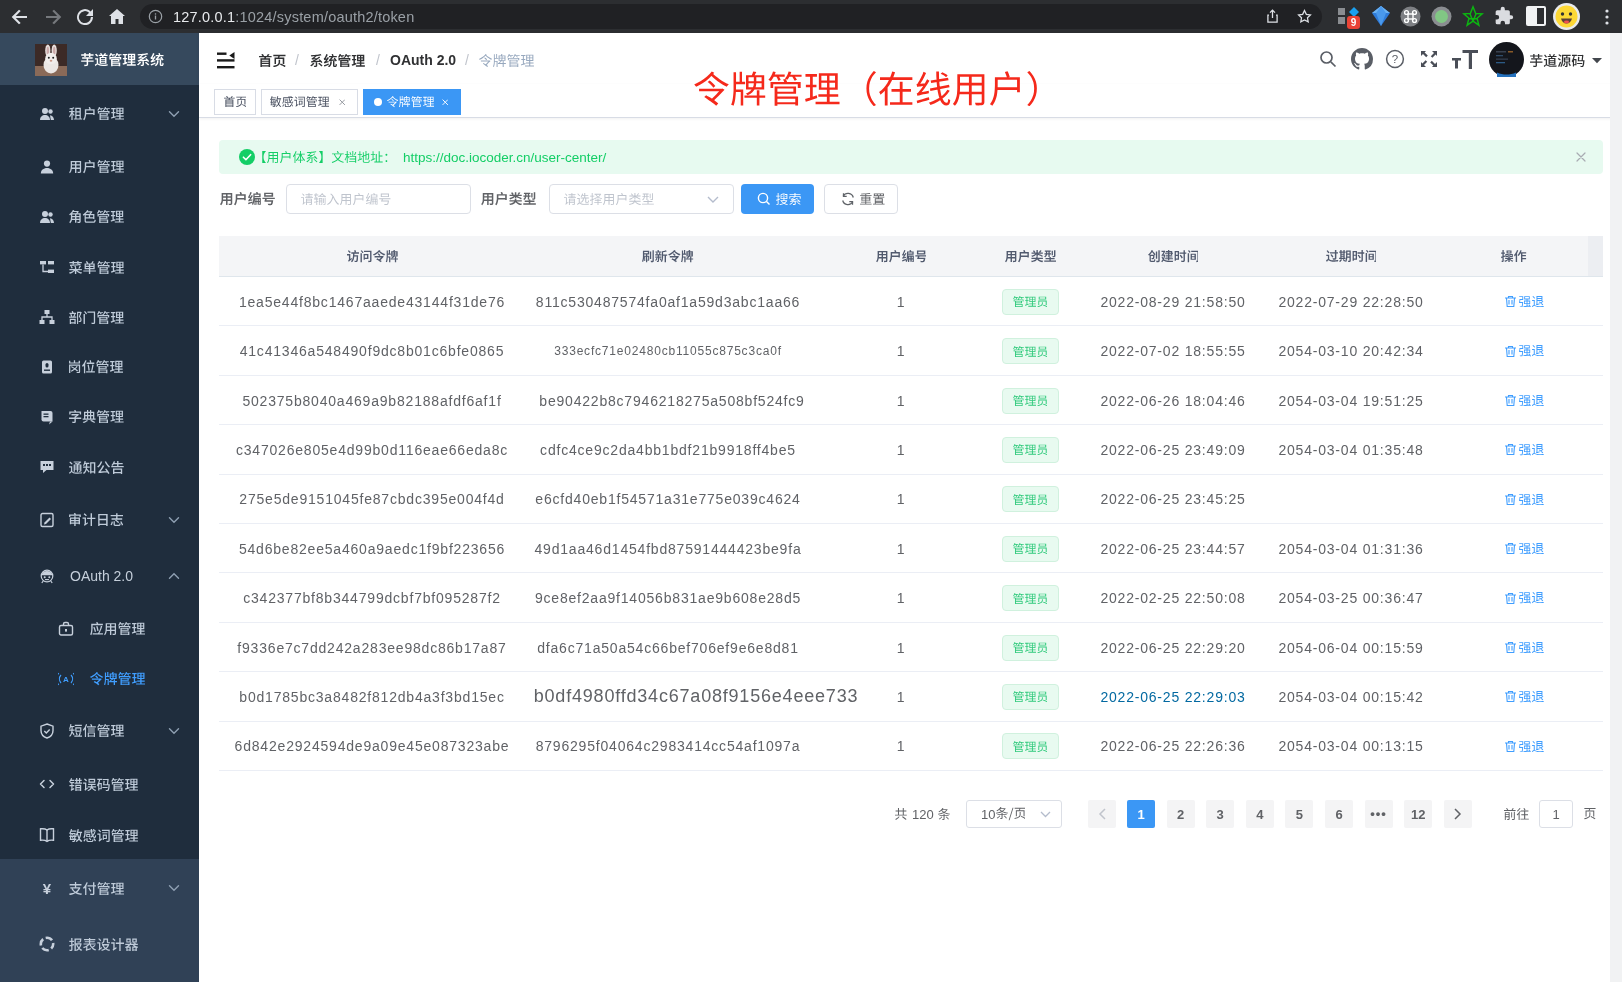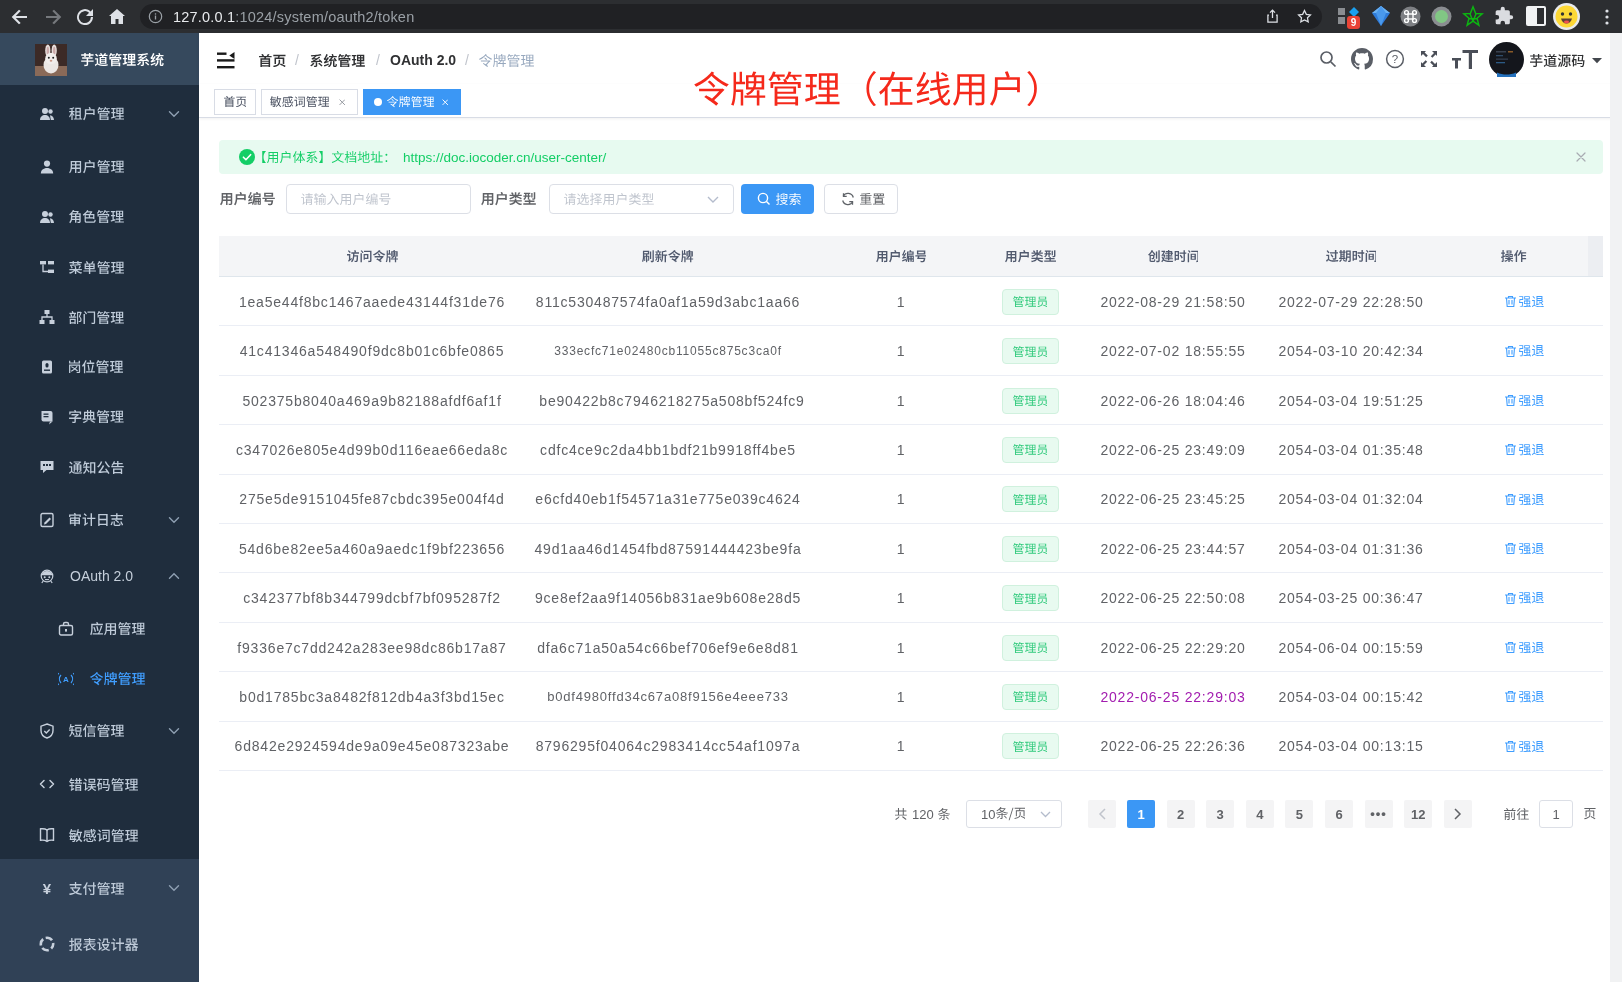--- a/index.html
+++ b/index.html
@@ -477,21 +477,20 @@
       <path d="M1 3h11M4.5 3V1.5h4V3M2.5 3l.7 8.5h6.6l.7-8.5M5 5v4.5M8 5v4.5"></path>
     </svg>
 <svg class="tx" style="left:1519.0px;top:444.1px;" width="24.9" height="11.5" viewBox="0.61 -10.4 24.92 11.54">
       <path fill="#409eff" d="M5 -0.2Q5.8 -0.3 6.9 -0.3Q8 -0.4 9.2 -0.5Q10.4 -0.6 11.7 -0.7L11.6 0.2Q10.5 0.3 9.3 0.4Q8.1 0.5 7 0.6Q6 0.7 5.1 0.7ZM10.1 -1.7 10.9 -2.1Q11.2 -1.7 11.6 -1.1Q11.9 -0.6 12.2 -0.1Q12.4 0.4 12.5 0.8L11.7 1.1Q11.6 0.8 11.3 0.3Q11.1 -0.2 10.8 -0.8Q10.4 -1.3 10.1 -1.7ZM6.4 -5V-3.1H10.9V-5ZM5.6 -5.8H11.8V-2.3H5.6ZM6.7 -9.4V-7.8H10.5V-9.4ZM5.8 -10.2H11.4V-7H5.8ZM8.2 -7.2H9.1V-0.1L8.2 -0.1ZM1.2 -4.4H4.1V-3.5H1.2ZM3.8 -4.4H4.7Q4.7 -4.4 4.7 -4.3Q4.7 -4.2 4.7 -4.1Q4.7 -4 4.7 -3.9Q4.6 -2.4 4.5 -1.5Q4.4 -0.6 4.3 -0.1Q4.1 0.4 4 0.6Q3.8 0.8 3.6 0.8Q3.4 0.9 3.1 0.9Q2.9 1 2.5 1Q2.1 1 1.6 0.9Q1.6 0.7 1.5 0.5Q1.5 0.2 1.3 0Q1.8 0.1 2.2 0.1Q2.5 0.1 2.7 0.1Q2.9 0.1 3 0.1Q3.1 0 3.2 -0.1Q3.3 -0.2 3.4 -0.6Q3.5 -1.1 3.6 -1.9Q3.7 -2.8 3.8 -4.2ZM1.1 -7.3H2Q1.9 -6.7 1.8 -6Q1.8 -5.3 1.7 -4.6Q1.6 -4 1.5 -3.5H0.6Q0.7 -4 0.8 -4.6Q0.9 -5.3 1 -6Q1.1 -6.7 1.1 -7.3ZM1.3 -7.3H3.9V-9.3H0.8V-10.2H4.8V-6.4H1.3Z M18.7 -10.3H24.1V-5.5H18.6V-6.3H23.1V-9.5H18.7ZM18.6 -8.3H23.5V-7.5H18.6ZM24.3 -5.5 25.1 -4.9Q24.5 -4.5 23.8 -4Q23.1 -3.5 22.6 -3.2L21.9 -3.7Q22.3 -4 22.8 -4.3Q23.2 -4.6 23.6 -4.9Q24 -5.2 24.3 -5.5ZM16.4 -6.3V-1.1H15.4V-5.4H13.7V-6.3ZM14 -9.9 14.8 -10.4Q15.1 -10.1 15.5 -9.7Q15.9 -9.4 16.2 -9Q16.5 -8.6 16.7 -8.3L16 -7.7Q15.8 -8 15.5 -8.4Q15.1 -8.8 14.8 -9.2Q14.4 -9.6 14 -9.9ZM16 -1.5Q16.3 -1.5 16.6 -1.3Q16.9 -1 17.4 -0.7Q18.1 -0.4 18.9 -0.3Q19.8 -0.2 20.8 -0.2Q21.6 -0.2 22.4 -0.2Q23.3 -0.2 24.1 -0.3Q24.9 -0.4 25.5 -0.4Q25.5 -0.3 25.4 -0.1Q25.4 0.1 25.3 0.2Q25.3 0.4 25.3 0.6Q24.9 0.6 24.3 0.6Q23.8 0.6 23.1 0.6Q22.5 0.7 21.9 0.7Q21.3 0.7 20.8 0.7Q19.6 0.7 18.8 0.6Q17.9 0.4 17.2 0Q16.8 -0.2 16.5 -0.4Q16.2 -0.7 16 -0.7Q15.7 -0.7 15.4 -0.4Q15.1 -0.2 14.8 0.1Q14.5 0.4 14.1 0.8L13.5 0Q14.2 -0.6 14.8 -1.1Q15.5 -1.5 16 -1.5ZM20.3 -4.5 20.9 -5Q21.6 -4.5 22.4 -4Q23.1 -3.4 23.8 -2.8Q24.4 -2.2 24.9 -1.7L24.1 -1.1Q23.7 -1.6 23.1 -2.2Q22.5 -2.8 21.7 -3.4Q21 -4 20.3 -4.5ZM18 -1.1Q18 -1.2 17.9 -1.3Q17.8 -1.5 17.7 -1.6Q17.6 -1.8 17.6 -1.9Q17.7 -2 17.9 -2.2Q18.1 -2.4 18.1 -2.8V-10.3H19.1V-2.1Q19.1 -2.1 19 -2Q18.9 -1.9 18.7 -1.8Q18.5 -1.7 18.4 -1.6Q18.2 -1.4 18.1 -1.3Q18 -1.2 18 -1.1ZM18 -1.1 17.9 -1.9 18.4 -2.2 21.3 -3Q21.3 -2.8 21.3 -2.5Q21.4 -2.3 21.4 -2.2Q20.4 -1.9 19.7 -1.7Q19.1 -1.5 18.8 -1.4Q18.4 -1.3 18.3 -1.2Q18.1 -1.1 18 -1.1Z"></path>
     </svg>
 <div class="abs" style="left:219px;top:474.6px;width:1384px;height:49.4px;border-bottom:1px solid #ebeef5"></div>
 <div class="abs" style="left:212.0px;top:489.3px;width:320px;height:20px;display:flex;align-items:center;justify-content:center;font-size:14px;letter-spacing:0.8px;color:#606266">275e5de9151045fe87cbdc395e004f4d</div>
 <div class="abs" style="left:508.0px;top:489.3px;width:320px;height:20px;display:flex;align-items:center;justify-content:center;font-size:14px;letter-spacing:0.8px;color:#606266">e6cfd40eb1f54571a31e775e039c4624</div>
 <div class="abs" style="left:741.0px;top:489.3px;width:320px;height:20px;display:flex;align-items:center;justify-content:center;font-size:14px;letter-spacing:0.8px;color:#606266">1</div>
 <div class="abs" style="left:1013.0px;top:489.3px;width:320px;height:20px;display:flex;align-items:center;justify-content:center;font-size:14px;letter-spacing:0.8px;color:#606266">2022-06-25 23:45:25</div>
-<div class="abs" style="left:1191.0px;top:489.3px;width:320px;height:20px;display:flex;align-items:center;justify-content:center;font-size:14px;letter-spacing:0.8px;color:#606266">2054-03-04 01:32:04</div>
 <div class="abs" style="left:1001.5px;top:486.3px;width:57px;height:26px;background:#e8faf0;border:1px solid #d0f1de;border-radius:4px"></div>
 <svg class="tx" style="left:1012.6px;top:493.7px;" width="34.7" height="11.1" viewBox="0.52 -10.13 34.72 11.14">
       <path fill="#2dc97a" d="M3.2 -0.1H9.6V0.6H3.2ZM1.2 -6.7H11V-4.7H10.1V-6H2.1V-4.7H1.2ZM3.1 -5.3H9.5V-2.8H3.1V-3.5H8.6V-4.6H3.1ZM3.2 -2H10.1V0.9H9.3V-1.3H3.2ZM2.5 -5.3H3.4V1H2.5ZM5.3 -7.5 6.1 -7.6Q6.3 -7.4 6.4 -7.1Q6.6 -6.7 6.6 -6.5L5.8 -6.3Q5.7 -6.6 5.6 -6.9Q5.4 -7.2 5.3 -7.5ZM2 -9.1H5.8V-8.4H2ZM7 -9.1H11.3V-8.4H7ZM2 -10.1 2.9 -10Q2.6 -9.1 2.2 -8.3Q1.8 -7.5 1.3 -7Q1.2 -7 1.1 -7.1Q0.9 -7.2 0.8 -7.3Q0.6 -7.3 0.5 -7.4Q1 -7.9 1.4 -8.6Q1.8 -9.3 2 -10.1ZM7.1 -10.1 8 -9.9Q7.8 -9.2 7.4 -8.5Q7.1 -7.9 6.6 -7.4Q6.6 -7.5 6.4 -7.5Q6.3 -7.6 6.2 -7.7Q6 -7.8 5.9 -7.8Q6.3 -8.2 6.6 -8.8Q6.9 -9.5 7.1 -10.1ZM3 -8.6 3.7 -8.8Q3.9 -8.5 4.2 -8.1Q4.4 -7.7 4.5 -7.4L3.7 -7.1Q3.6 -7.4 3.4 -7.8Q3.2 -8.3 3 -8.6ZM8.1 -8.5 8.8 -8.8Q9.1 -8.5 9.4 -8.1Q9.7 -7.7 9.8 -7.4L9.1 -7.1Q8.9 -7.4 8.7 -7.8Q8.4 -8.2 8.1 -8.5Z M17.7 -6.5V-4.9H22.2V-6.5ZM17.7 -8.7V-7.2H22.2V-8.7ZM16.9 -9.5H23V-4.2H16.9ZM16.7 -2.7H23.2V-1.9H16.7ZM15.8 -0.3H23.6V0.6H15.8ZM12.6 -9.3H16.3V-8.4H12.6ZM12.7 -5.8H16.1V-5H12.7ZM12.4 -1.2Q12.9 -1.3 13.5 -1.5Q14.1 -1.7 14.8 -2Q15.5 -2.2 16.2 -2.4L16.4 -1.5Q15.4 -1.2 14.4 -0.9Q13.4 -0.6 12.6 -0.3ZM14 -8.9H14.9V-1.5L14 -1.3ZM19.5 -9.2H20.3V-4.5H20.4V0.1H19.5V-4.5H19.5Z M27.2 -8.8V-7.4H32.8V-8.8ZM26.3 -9.5H33.8V-6.6H26.3ZM29.5 -3.9H30.4V-2.8Q30.4 -2.4 30.3 -2Q30.2 -1.6 29.9 -1.2Q29.7 -0.8 29.1 -0.4Q28.5 -0 27.6 0.3Q26.7 0.7 25.4 1Q25.3 0.9 25.2 0.8Q25.1 0.6 25 0.5Q24.9 0.4 24.8 0.3Q26.1 0 26.9 -0.3Q27.8 -0.6 28.3 -0.9Q28.8 -1.2 29.1 -1.6Q29.3 -1.9 29.4 -2.2Q29.5 -2.5 29.5 -2.8ZM30.3 -0.8 30.8 -1.4Q31.3 -1.3 31.9 -1.1Q32.6 -0.8 33.2 -0.6Q33.8 -0.4 34.3 -0.2Q34.8 0 35.2 0.2L34.8 1Q34.4 0.8 33.9 0.6Q33.3 0.4 32.7 0.1Q32.1 -0.1 31.5 -0.4Q30.9 -0.6 30.3 -0.8ZM25.9 -5.5H34.3V-1.2H33.3V-4.7H26.8V-1.1H25.9Z"></path>
     </svg>
 <svg class="abs" style="left:1504px;top:492.8px" width="13" height="13" viewBox="0 0 13 13" fill="none" stroke="#409eff" stroke-width="1.1">
       <path d="M1 3h11M4.5 3V1.5h4V3M2.5 3l.7 8.5h6.6l.7-8.5M5 5v4.5M8 5v4.5"></path>
     </svg>
 <svg class="tx" style="left:1519.0px;top:493.5px;" width="24.9" height="11.5" viewBox="0.61 -10.4 24.92 11.54">
       <path fill="#409eff" d="M5 -0.2Q5.8 -0.3 6.9 -0.3Q8 -0.4 9.2 -0.5Q10.4 -0.6 11.7 -0.7L11.6 0.2Q10.5 0.3 9.3 0.4Q8.1 0.5 7 0.6Q6 0.7 5.1 0.7ZM10.1 -1.7 10.9 -2.1Q11.2 -1.7 11.6 -1.1Q11.9 -0.6 12.2 -0.1Q12.4 0.4 12.5 0.8L11.7 1.1Q11.6 0.8 11.3 0.3Q11.1 -0.2 10.8 -0.8Q10.4 -1.3 10.1 -1.7ZM6.4 -5V-3.1H10.9V-5ZM5.6 -5.8H11.8V-2.3H5.6ZM6.7 -9.4V-7.8H10.5V-9.4ZM5.8 -10.2H11.4V-7H5.8ZM8.2 -7.2H9.1V-0.1L8.2 -0.1ZM1.2 -4.4H4.1V-3.5H1.2ZM3.8 -4.4H4.7Q4.7 -4.4 4.7 -4.3Q4.7 -4.2 4.7 -4.1Q4.7 -4 4.7 -3.9Q4.6 -2.4 4.5 -1.5Q4.4 -0.6 4.3 -0.1Q4.1 0.4 4 0.6Q3.8 0.8 3.6 0.8Q3.4 0.9 3.1 0.9Q2.9 1 2.5 1Q2.1 1 1.6 0.9Q1.6 0.7 1.5 0.5Q1.5 0.2 1.3 0Q1.8 0.1 2.2 0.1Q2.5 0.1 2.7 0.1Q2.9 0.1 3 0.1Q3.1 0 3.2 -0.1Q3.3 -0.2 3.4 -0.6Q3.5 -1.1 3.6 -1.9Q3.7 -2.8 3.8 -4.2ZM1.1 -7.3H2Q1.9 -6.7 1.8 -6Q1.8 -5.3 1.7 -4.6Q1.6 -4 1.5 -3.5H0.6Q0.7 -4 0.8 -4.6Q0.9 -5.3 1 -6Q1.1 -6.7 1.1 -7.3ZM1.3 -7.3H3.9V-9.3H0.8V-10.2H4.8V-6.4H1.3Z M18.7 -10.3H24.1V-5.5H18.6V-6.3H23.1V-9.5H18.7ZM18.6 -8.3H23.5V-7.5H18.6ZM24.3 -5.5 25.1 -4.9Q24.5 -4.5 23.8 -4Q23.1 -3.5 22.6 -3.2L21.9 -3.7Q22.3 -4 22.8 -4.3Q23.2 -4.6 23.6 -4.9Q24 -5.2 24.3 -5.5ZM16.4 -6.3V-1.1H15.4V-5.4H13.7V-6.3ZM14 -9.9 14.8 -10.4Q15.1 -10.1 15.5 -9.7Q15.9 -9.4 16.2 -9Q16.5 -8.6 16.7 -8.3L16 -7.7Q15.8 -8 15.5 -8.4Q15.1 -8.8 14.8 -9.2Q14.4 -9.6 14 -9.9ZM16 -1.5Q16.3 -1.5 16.6 -1.3Q16.9 -1 17.4 -0.7Q18.1 -0.4 18.9 -0.3Q19.8 -0.2 20.8 -0.2Q21.6 -0.2 22.4 -0.2Q23.3 -0.2 24.1 -0.3Q24.9 -0.4 25.5 -0.4Q25.5 -0.3 25.4 -0.1Q25.4 0.1 25.3 0.2Q25.3 0.4 25.3 0.6Q24.9 0.6 24.3 0.6Q23.8 0.6 23.1 0.6Q22.5 0.7 21.9 0.7Q21.3 0.7 20.8 0.7Q19.6 0.7 18.8 0.6Q17.9 0.4 17.2 0Q16.8 -0.2 16.5 -0.4Q16.2 -0.7 16 -0.7Q15.7 -0.7 15.4 -0.4Q15.1 -0.2 14.8 0.1Q14.5 0.4 14.1 0.8L13.5 0Q14.2 -0.6 14.8 -1.1Q15.5 -1.5 16 -1.5ZM20.3 -4.5 20.9 -5Q21.6 -4.5 22.4 -4Q23.1 -3.4 23.8 -2.8Q24.4 -2.2 24.9 -1.7L24.1 -1.1Q23.7 -1.6 23.1 -2.2Q22.5 -2.8 21.7 -3.4Q21 -4 20.3 -4.5ZM18 -1.1Q18 -1.2 17.9 -1.3Q17.8 -1.5 17.7 -1.6Q17.6 -1.8 17.6 -1.9Q17.7 -2 17.9 -2.2Q18.1 -2.4 18.1 -2.8V-10.3H19.1V-2.1Q19.1 -2.1 19 -2Q18.9 -1.9 18.7 -1.8Q18.5 -1.7 18.4 -1.6Q18.2 -1.4 18.1 -1.3Q18 -1.2 18 -1.1ZM18 -1.1 17.9 -1.9 18.4 -2.2 21.3 -3Q21.3 -2.8 21.3 -2.5Q21.4 -2.3 21.4 -2.2Q20.4 -1.9 19.7 -1.7Q19.1 -1.5 18.8 -1.4Q18.4 -1.3 18.3 -1.2Q18.1 -1.1 18 -1.1Z"></path>
     </svg>
@@ -508,21 +507,21 @@
 <svg class="abs" style="left:1504px;top:542.2px" width="13" height="13" viewBox="0 0 13 13" fill="none" stroke="#409eff" stroke-width="1.1">
       <path d="M1 3h11M4.5 3V1.5h4V3M2.5 3l.7 8.5h6.6l.7-8.5M5 5v4.5M8 5v4.5"></path>
     </svg>
 <svg class="tx" style="left:1519.0px;top:542.9px;" width="24.9" height="11.5" viewBox="0.61 -10.4 24.92 11.54">
       <path fill="#409eff" d="M5 -0.2Q5.8 -0.3 6.9 -0.3Q8 -0.4 9.2 -0.5Q10.4 -0.6 11.7 -0.7L11.6 0.2Q10.5 0.3 9.3 0.4Q8.1 0.5 7 0.6Q6 0.7 5.1 0.7ZM10.1 -1.7 10.9 -2.1Q11.2 -1.7 11.6 -1.1Q11.9 -0.6 12.2 -0.1Q12.4 0.4 12.5 0.8L11.7 1.1Q11.6 0.8 11.3 0.3Q11.1 -0.2 10.8 -0.8Q10.4 -1.3 10.1 -1.7ZM6.4 -5V-3.1H10.9V-5ZM5.6 -5.8H11.8V-2.3H5.6ZM6.7 -9.4V-7.8H10.5V-9.4ZM5.8 -10.2H11.4V-7H5.8ZM8.2 -7.2H9.1V-0.1L8.2 -0.1ZM1.2 -4.4H4.1V-3.5H1.2ZM3.8 -4.4H4.7Q4.7 -4.4 4.7 -4.3Q4.7 -4.2 4.7 -4.1Q4.7 -4 4.7 -3.9Q4.6 -2.4 4.5 -1.5Q4.4 -0.6 4.3 -0.1Q4.1 0.4 4 0.6Q3.8 0.8 3.6 0.8Q3.4 0.9 3.1 0.9Q2.9 1 2.5 1Q2.1 1 1.6 0.9Q1.6 0.7 1.5 0.5Q1.5 0.2 1.3 0Q1.8 0.1 2.2 0.1Q2.5 0.1 2.7 0.1Q2.9 0.1 3 0.1Q3.1 0 3.2 -0.1Q3.3 -0.2 3.4 -0.6Q3.5 -1.1 3.6 -1.9Q3.7 -2.8 3.8 -4.2ZM1.1 -7.3H2Q1.9 -6.7 1.8 -6Q1.8 -5.3 1.7 -4.6Q1.6 -4 1.5 -3.5H0.6Q0.7 -4 0.8 -4.6Q0.9 -5.3 1 -6Q1.1 -6.7 1.1 -7.3ZM1.3 -7.3H3.9V-9.3H0.8V-10.2H4.8V-6.4H1.3Z M18.7 -10.3H24.1V-5.5H18.6V-6.3H23.1V-9.5H18.7ZM18.6 -8.3H23.5V-7.5H18.6ZM24.3 -5.5 25.1 -4.9Q24.5 -4.5 23.8 -4Q23.1 -3.5 22.6 -3.2L21.9 -3.7Q22.3 -4 22.8 -4.3Q23.2 -4.6 23.6 -4.9Q24 -5.2 24.3 -5.5ZM16.4 -6.3V-1.1H15.4V-5.4H13.7V-6.3ZM14 -9.9 14.8 -10.4Q15.1 -10.1 15.5 -9.7Q15.9 -9.4 16.2 -9Q16.5 -8.6 16.7 -8.3L16 -7.7Q15.8 -8 15.5 -8.4Q15.1 -8.8 14.8 -9.2Q14.4 -9.6 14 -9.9ZM16 -1.5Q16.3 -1.5 16.6 -1.3Q16.9 -1 17.4 -0.7Q18.1 -0.4 18.9 -0.3Q19.8 -0.2 20.8 -0.2Q21.6 -0.2 22.4 -0.2Q23.3 -0.2 24.1 -0.3Q24.9 -0.4 25.5 -0.4Q25.5 -0.3 25.4 -0.1Q25.4 0.1 25.3 0.2Q25.3 0.4 25.3 0.6Q24.9 0.6 24.3 0.6Q23.8 0.6 23.1 0.6Q22.5 0.7 21.9 0.7Q21.3 0.7 20.8 0.7Q19.6 0.7 18.8 0.6Q17.9 0.4 17.2 0Q16.8 -0.2 16.5 -0.4Q16.2 -0.7 16 -0.7Q15.7 -0.7 15.4 -0.4Q15.1 -0.2 14.8 0.1Q14.5 0.4 14.1 0.8L13.5 0Q14.2 -0.6 14.8 -1.1Q15.5 -1.5 16 -1.5ZM20.3 -4.5 20.9 -5Q21.6 -4.5 22.4 -4Q23.1 -3.4 23.8 -2.8Q24.4 -2.2 24.9 -1.7L24.1 -1.1Q23.7 -1.6 23.1 -2.2Q22.5 -2.8 21.7 -3.4Q21 -4 20.3 -4.5ZM18 -1.1Q18 -1.2 17.9 -1.3Q17.8 -1.5 17.7 -1.6Q17.6 -1.8 17.6 -1.9Q17.7 -2 17.9 -2.2Q18.1 -2.4 18.1 -2.8V-10.3H19.1V-2.1Q19.1 -2.1 19 -2Q18.9 -1.9 18.7 -1.8Q18.5 -1.7 18.4 -1.6Q18.2 -1.4 18.1 -1.3Q18 -1.2 18 -1.1ZM18 -1.1 17.9 -1.9 18.4 -2.2 21.3 -3Q21.3 -2.8 21.3 -2.5Q21.4 -2.3 21.4 -2.2Q20.4 -1.9 19.7 -1.7Q19.1 -1.5 18.8 -1.4Q18.4 -1.3 18.3 -1.2Q18.1 -1.1 18 -1.1Z"></path>
     </svg>
 <div class="abs" style="left:219px;top:573.4px;width:1384px;height:49.4px;border-bottom:1px solid #ebeef5"></div>
 <div class="abs" style="left:212.0px;top:588.1px;width:320px;height:20px;display:flex;align-items:center;justify-content:center;font-size:14px;letter-spacing:0.8px;color:#606266">c342377bf8b344799dcbf7bf095287f2</div>
 <div class="abs" style="left:508.0px;top:588.1px;width:320px;height:20px;display:flex;align-items:center;justify-content:center;font-size:14px;letter-spacing:0.8px;color:#606266">9ce8ef2aa9f14056b831ae9b608e28d5</div>
 <div class="abs" style="left:741.0px;top:588.1px;width:320px;height:20px;display:flex;align-items:center;justify-content:center;font-size:14px;letter-spacing:0.8px;color:#606266">1</div>
-<div class="abs" style="left:1013.0px;top:588.1px;width:320px;height:20px;display:flex;align-items:center;justify-content:center;font-size:14px;letter-spacing:0.8px;color:#606266">2022-06-25 22:50:08</div>
+<div class="abs" style="left:1013.0px;top:588.1px;width:320px;height:20px;display:flex;align-items:center;justify-content:center;font-size:14px;letter-spacing:0.8px;color:#606266">2022-02-25 22:50:08</div>
 <div class="abs" style="left:1191.0px;top:588.1px;width:320px;height:20px;display:flex;align-items:center;justify-content:center;font-size:14px;letter-spacing:0.8px;color:#606266">2054-03-25 00:36:47</div>
 <div class="abs" style="left:1001.5px;top:585.1px;width:57px;height:26px;background:#e8faf0;border:1px solid #d0f1de;border-radius:4px"></div>
 <svg class="tx" style="left:1012.6px;top:592.5px;" width="34.7" height="11.1" viewBox="0.52 -10.13 34.72 11.14">
       <path fill="#2dc97a" d="M3.2 -0.1H9.6V0.6H3.2ZM1.2 -6.7H11V-4.7H10.1V-6H2.1V-4.7H1.2ZM3.1 -5.3H9.5V-2.8H3.1V-3.5H8.6V-4.6H3.1ZM3.2 -2H10.1V0.9H9.3V-1.3H3.2ZM2.5 -5.3H3.4V1H2.5ZM5.3 -7.5 6.1 -7.6Q6.3 -7.4 6.4 -7.1Q6.6 -6.7 6.6 -6.5L5.8 -6.3Q5.7 -6.6 5.6 -6.9Q5.4 -7.2 5.3 -7.5ZM2 -9.1H5.8V-8.4H2ZM7 -9.1H11.3V-8.4H7ZM2 -10.1 2.9 -10Q2.6 -9.1 2.2 -8.3Q1.8 -7.5 1.3 -7Q1.2 -7 1.1 -7.1Q0.9 -7.2 0.8 -7.3Q0.6 -7.3 0.5 -7.4Q1 -7.9 1.4 -8.6Q1.8 -9.3 2 -10.1ZM7.1 -10.1 8 -9.9Q7.8 -9.2 7.4 -8.5Q7.1 -7.9 6.6 -7.4Q6.6 -7.5 6.4 -7.5Q6.3 -7.6 6.2 -7.7Q6 -7.8 5.9 -7.8Q6.3 -8.2 6.6 -8.8Q6.9 -9.5 7.1 -10.1ZM3 -8.6 3.7 -8.8Q3.9 -8.5 4.2 -8.1Q4.4 -7.7 4.5 -7.4L3.7 -7.1Q3.6 -7.4 3.4 -7.8Q3.2 -8.3 3 -8.6ZM8.1 -8.5 8.8 -8.8Q9.1 -8.5 9.4 -8.1Q9.7 -7.7 9.8 -7.4L9.1 -7.1Q8.9 -7.4 8.7 -7.8Q8.4 -8.2 8.1 -8.5Z M17.7 -6.5V-4.9H22.2V-6.5ZM17.7 -8.7V-7.2H22.2V-8.7ZM16.9 -9.5H23V-4.2H16.9ZM16.7 -2.7H23.2V-1.9H16.7ZM15.8 -0.3H23.6V0.6H15.8ZM12.6 -9.3H16.3V-8.4H12.6ZM12.7 -5.8H16.1V-5H12.7ZM12.4 -1.2Q12.9 -1.3 13.5 -1.5Q14.1 -1.7 14.8 -2Q15.5 -2.2 16.2 -2.4L16.4 -1.5Q15.4 -1.2 14.4 -0.9Q13.4 -0.6 12.6 -0.3ZM14 -8.9H14.9V-1.5L14 -1.3ZM19.5 -9.2H20.3V-4.5H20.4V0.1H19.5V-4.5H19.5Z M27.2 -8.8V-7.4H32.8V-8.8ZM26.3 -9.5H33.8V-6.6H26.3ZM29.5 -3.9H30.4V-2.8Q30.4 -2.4 30.3 -2Q30.2 -1.6 29.9 -1.2Q29.7 -0.8 29.1 -0.4Q28.5 -0 27.6 0.3Q26.7 0.7 25.4 1Q25.3 0.9 25.2 0.8Q25.1 0.6 25 0.5Q24.9 0.4 24.8 0.3Q26.1 0 26.9 -0.3Q27.8 -0.6 28.3 -0.9Q28.8 -1.2 29.1 -1.6Q29.3 -1.9 29.4 -2.2Q29.5 -2.5 29.5 -2.8ZM30.3 -0.8 30.8 -1.4Q31.3 -1.3 31.9 -1.1Q32.6 -0.8 33.2 -0.6Q33.8 -0.4 34.3 -0.2Q34.8 0 35.2 0.2L34.8 1Q34.4 0.8 33.9 0.6Q33.3 0.4 32.7 0.1Q32.1 -0.1 31.5 -0.4Q30.9 -0.6 30.3 -0.8ZM25.9 -5.5H34.3V-1.2H33.3V-4.7H26.8V-1.1H25.9Z"></path>
     </svg>
 <svg class="abs" style="left:1504px;top:591.6px" width="13" height="13" viewBox="0 0 13 13" fill="none" stroke="#409eff" stroke-width="1.1">
       <path d="M1 3h11M4.5 3V1.5h4V3M2.5 3l.7 8.5h6.6l.7-8.5M5 5v4.5M8 5v4.5"></path>
     </svg>
 <svg class="tx" style="left:1519.0px;top:592.3px;" width="24.9" height="11.5" viewBox="0.61 -10.4 24.92 11.54">
       <path fill="#409eff" d="M5 -0.2Q5.8 -0.3 6.9 -0.3Q8 -0.4 9.2 -0.5Q10.4 -0.6 11.7 -0.7L11.6 0.2Q10.5 0.3 9.3 0.4Q8.1 0.5 7 0.6Q6 0.7 5.1 0.7ZM10.1 -1.7 10.9 -2.1Q11.2 -1.7 11.6 -1.1Q11.9 -0.6 12.2 -0.1Q12.4 0.4 12.5 0.8L11.7 1.1Q11.6 0.8 11.3 0.3Q11.1 -0.2 10.8 -0.8Q10.4 -1.3 10.1 -1.7ZM6.4 -5V-3.1H10.9V-5ZM5.6 -5.8H11.8V-2.3H5.6ZM6.7 -9.4V-7.8H10.5V-9.4ZM5.8 -10.2H11.4V-7H5.8ZM8.2 -7.2H9.1V-0.1L8.2 -0.1ZM1.2 -4.4H4.1V-3.5H1.2ZM3.8 -4.4H4.7Q4.7 -4.4 4.7 -4.3Q4.7 -4.2 4.7 -4.1Q4.7 -4 4.7 -3.9Q4.6 -2.4 4.5 -1.5Q4.4 -0.6 4.3 -0.1Q4.1 0.4 4 0.6Q3.8 0.8 3.6 0.8Q3.4 0.9 3.1 0.9Q2.9 1 2.5 1Q2.1 1 1.6 0.9Q1.6 0.7 1.5 0.5Q1.5 0.2 1.3 0Q1.8 0.1 2.2 0.1Q2.5 0.1 2.7 0.1Q2.9 0.1 3 0.1Q3.1 0 3.2 -0.1Q3.3 -0.2 3.4 -0.6Q3.5 -1.1 3.6 -1.9Q3.7 -2.8 3.8 -4.2ZM1.1 -7.3H2Q1.9 -6.7 1.8 -6Q1.8 -5.3 1.7 -4.6Q1.6 -4 1.5 -3.5H0.6Q0.7 -4 0.8 -4.6Q0.9 -5.3 1 -6Q1.1 -6.7 1.1 -7.3ZM1.3 -7.3H3.9V-9.3H0.8V-10.2H4.8V-6.4H1.3Z M18.7 -10.3H24.1V-5.5H18.6V-6.3H23.1V-9.5H18.7ZM18.6 -8.3H23.5V-7.5H18.6ZM24.3 -5.5 25.1 -4.9Q24.5 -4.5 23.8 -4Q23.1 -3.5 22.6 -3.2L21.9 -3.7Q22.3 -4 22.8 -4.3Q23.2 -4.6 23.6 -4.9Q24 -5.2 24.3 -5.5ZM16.4 -6.3V-1.1H15.4V-5.4H13.7V-6.3ZM14 -9.9 14.8 -10.4Q15.1 -10.1 15.5 -9.7Q15.9 -9.4 16.2 -9Q16.5 -8.6 16.7 -8.3L16 -7.7Q15.8 -8 15.5 -8.4Q15.1 -8.8 14.8 -9.2Q14.4 -9.6 14 -9.9ZM16 -1.5Q16.3 -1.5 16.6 -1.3Q16.9 -1 17.4 -0.7Q18.1 -0.4 18.9 -0.3Q19.8 -0.2 20.8 -0.2Q21.6 -0.2 22.4 -0.2Q23.3 -0.2 24.1 -0.3Q24.9 -0.4 25.5 -0.4Q25.5 -0.3 25.4 -0.1Q25.4 0.1 25.3 0.2Q25.3 0.4 25.3 0.6Q24.9 0.6 24.3 0.6Q23.8 0.6 23.1 0.6Q22.5 0.7 21.9 0.7Q21.3 0.7 20.8 0.7Q19.6 0.7 18.8 0.6Q17.9 0.4 17.2 0Q16.8 -0.2 16.5 -0.4Q16.2 -0.7 16 -0.7Q15.7 -0.7 15.4 -0.4Q15.1 -0.2 14.8 0.1Q14.5 0.4 14.1 0.8L13.5 0Q14.2 -0.6 14.8 -1.1Q15.5 -1.5 16 -1.5ZM20.3 -4.5 20.9 -5Q21.6 -4.5 22.4 -4Q23.1 -3.4 23.8 -2.8Q24.4 -2.2 24.9 -1.7L24.1 -1.1Q23.7 -1.6 23.1 -2.2Q22.5 -2.8 21.7 -3.4Q21 -4 20.3 -4.5ZM18 -1.1Q18 -1.2 17.9 -1.3Q17.8 -1.5 17.7 -1.6Q17.6 -1.8 17.6 -1.9Q17.7 -2 17.9 -2.2Q18.1 -2.4 18.1 -2.8V-10.3H19.1V-2.1Q19.1 -2.1 19 -2Q18.9 -1.9 18.7 -1.8Q18.5 -1.7 18.4 -1.6Q18.2 -1.4 18.1 -1.3Q18 -1.2 18 -1.1ZM18 -1.1 17.9 -1.9 18.4 -2.2 21.3 -3Q21.3 -2.8 21.3 -2.5Q21.4 -2.3 21.4 -2.2Q20.4 -1.9 19.7 -1.7Q19.1 -1.5 18.8 -1.4Q18.4 -1.3 18.3 -1.2Q18.1 -1.1 18 -1.1Z"></path>
@@ -538,23 +537,23 @@
       <path fill="#2dc97a" d="M3.2 -0.1H9.6V0.6H3.2ZM1.2 -6.7H11V-4.7H10.1V-6H2.1V-4.7H1.2ZM3.1 -5.3H9.5V-2.8H3.1V-3.5H8.6V-4.6H3.1ZM3.2 -2H10.1V0.9H9.3V-1.3H3.2ZM2.5 -5.3H3.4V1H2.5ZM5.3 -7.5 6.1 -7.6Q6.3 -7.4 6.4 -7.1Q6.6 -6.7 6.6 -6.5L5.8 -6.3Q5.7 -6.6 5.6 -6.9Q5.4 -7.2 5.3 -7.5ZM2 -9.1H5.8V-8.4H2ZM7 -9.1H11.3V-8.4H7ZM2 -10.1 2.9 -10Q2.6 -9.1 2.2 -8.3Q1.8 -7.5 1.3 -7Q1.2 -7 1.1 -7.1Q0.9 -7.2 0.8 -7.3Q0.6 -7.3 0.5 -7.4Q1 -7.9 1.4 -8.6Q1.8 -9.3 2 -10.1ZM7.1 -10.1 8 -9.9Q7.8 -9.2 7.4 -8.5Q7.1 -7.9 6.6 -7.4Q6.6 -7.5 6.4 -7.5Q6.3 -7.6 6.2 -7.7Q6 -7.8 5.9 -7.8Q6.3 -8.2 6.6 -8.8Q6.9 -9.5 7.1 -10.1ZM3 -8.6 3.7 -8.8Q3.9 -8.5 4.2 -8.1Q4.4 -7.7 4.5 -7.4L3.7 -7.1Q3.6 -7.4 3.4 -7.8Q3.2 -8.3 3 -8.6ZM8.1 -8.5 8.8 -8.8Q9.1 -8.5 9.4 -8.1Q9.7 -7.7 9.8 -7.4L9.1 -7.1Q8.9 -7.4 8.7 -7.8Q8.4 -8.2 8.1 -8.5Z M17.7 -6.5V-4.9H22.2V-6.5ZM17.7 -8.7V-7.2H22.2V-8.7ZM16.9 -9.5H23V-4.2H16.9ZM16.7 -2.7H23.2V-1.9H16.7ZM15.8 -0.3H23.6V0.6H15.8ZM12.6 -9.3H16.3V-8.4H12.6ZM12.7 -5.8H16.1V-5H12.7ZM12.4 -1.2Q12.9 -1.3 13.5 -1.5Q14.1 -1.7 14.8 -2Q15.5 -2.2 16.2 -2.4L16.4 -1.5Q15.4 -1.2 14.4 -0.9Q13.4 -0.6 12.6 -0.3ZM14 -8.9H14.9V-1.5L14 -1.3ZM19.5 -9.2H20.3V-4.5H20.4V0.1H19.5V-4.5H19.5Z M27.2 -8.8V-7.4H32.8V-8.8ZM26.3 -9.5H33.8V-6.6H26.3ZM29.5 -3.9H30.4V-2.8Q30.4 -2.4 30.3 -2Q30.2 -1.6 29.9 -1.2Q29.7 -0.8 29.1 -0.4Q28.5 -0 27.6 0.3Q26.7 0.7 25.4 1Q25.3 0.9 25.2 0.8Q25.1 0.6 25 0.5Q24.9 0.4 24.8 0.3Q26.1 0 26.9 -0.3Q27.8 -0.6 28.3 -0.9Q28.8 -1.2 29.1 -1.6Q29.3 -1.9 29.4 -2.2Q29.5 -2.5 29.5 -2.8ZM30.3 -0.8 30.8 -1.4Q31.3 -1.3 31.9 -1.1Q32.6 -0.8 33.2 -0.6Q33.8 -0.4 34.3 -0.2Q34.8 0 35.2 0.2L34.8 1Q34.4 0.8 33.9 0.6Q33.3 0.4 32.7 0.1Q32.1 -0.1 31.5 -0.4Q30.9 -0.6 30.3 -0.8ZM25.9 -5.5H34.3V-1.2H33.3V-4.7H26.8V-1.1H25.9Z"></path>
     </svg>
 <svg class="abs" style="left:1504px;top:641.0px" width="13" height="13" viewBox="0 0 13 13" fill="none" stroke="#409eff" stroke-width="1.1">
       <path d="M1 3h11M4.5 3V1.5h4V3M2.5 3l.7 8.5h6.6l.7-8.5M5 5v4.5M8 5v4.5"></path>
     </svg>
 <svg class="tx" style="left:1519.0px;top:641.7px;" width="24.9" height="11.5" viewBox="0.61 -10.4 24.92 11.54">
       <path fill="#409eff" d="M5 -0.2Q5.8 -0.3 6.9 -0.3Q8 -0.4 9.2 -0.5Q10.4 -0.6 11.7 -0.7L11.6 0.2Q10.5 0.3 9.3 0.4Q8.1 0.5 7 0.6Q6 0.7 5.1 0.7ZM10.1 -1.7 10.9 -2.1Q11.2 -1.7 11.6 -1.1Q11.9 -0.6 12.2 -0.1Q12.4 0.4 12.5 0.8L11.7 1.1Q11.6 0.8 11.3 0.3Q11.1 -0.2 10.8 -0.8Q10.4 -1.3 10.1 -1.7ZM6.4 -5V-3.1H10.9V-5ZM5.6 -5.8H11.8V-2.3H5.6ZM6.7 -9.4V-7.8H10.5V-9.4ZM5.8 -10.2H11.4V-7H5.8ZM8.2 -7.2H9.1V-0.1L8.2 -0.1ZM1.2 -4.4H4.1V-3.5H1.2ZM3.8 -4.4H4.7Q4.7 -4.4 4.7 -4.3Q4.7 -4.2 4.7 -4.1Q4.7 -4 4.7 -3.9Q4.6 -2.4 4.5 -1.5Q4.4 -0.6 4.3 -0.1Q4.1 0.4 4 0.6Q3.8 0.8 3.6 0.8Q3.4 0.9 3.1 0.9Q2.9 1 2.5 1Q2.1 1 1.6 0.9Q1.6 0.7 1.5 0.5Q1.5 0.2 1.3 0Q1.8 0.1 2.2 0.1Q2.5 0.1 2.7 0.1Q2.9 0.1 3 0.1Q3.1 0 3.2 -0.1Q3.3 -0.2 3.4 -0.6Q3.5 -1.1 3.6 -1.9Q3.7 -2.8 3.8 -4.2ZM1.1 -7.3H2Q1.9 -6.7 1.8 -6Q1.8 -5.3 1.7 -4.6Q1.6 -4 1.5 -3.5H0.6Q0.7 -4 0.8 -4.6Q0.9 -5.3 1 -6Q1.1 -6.7 1.1 -7.3ZM1.3 -7.3H3.9V-9.3H0.8V-10.2H4.8V-6.4H1.3Z M18.7 -10.3H24.1V-5.5H18.6V-6.3H23.1V-9.5H18.7ZM18.6 -8.3H23.5V-7.5H18.6ZM24.3 -5.5 25.1 -4.9Q24.5 -4.5 23.8 -4Q23.1 -3.5 22.6 -3.2L21.9 -3.7Q22.3 -4 22.8 -4.3Q23.2 -4.6 23.6 -4.9Q24 -5.2 24.3 -5.5ZM16.4 -6.3V-1.1H15.4V-5.4H13.7V-6.3ZM14 -9.9 14.8 -10.4Q15.1 -10.1 15.5 -9.7Q15.9 -9.4 16.2 -9Q16.5 -8.6 16.7 -8.3L16 -7.7Q15.8 -8 15.5 -8.4Q15.1 -8.8 14.8 -9.2Q14.4 -9.6 14 -9.9ZM16 -1.5Q16.3 -1.5 16.6 -1.3Q16.9 -1 17.4 -0.7Q18.1 -0.4 18.9 -0.3Q19.8 -0.2 20.8 -0.2Q21.6 -0.2 22.4 -0.2Q23.3 -0.2 24.1 -0.3Q24.9 -0.4 25.5 -0.4Q25.5 -0.3 25.4 -0.1Q25.4 0.1 25.3 0.2Q25.3 0.4 25.3 0.6Q24.9 0.6 24.3 0.6Q23.8 0.6 23.1 0.6Q22.5 0.7 21.9 0.7Q21.3 0.7 20.8 0.7Q19.6 0.7 18.8 0.6Q17.9 0.4 17.2 0Q16.8 -0.2 16.5 -0.4Q16.2 -0.7 16 -0.7Q15.7 -0.7 15.4 -0.4Q15.1 -0.2 14.8 0.1Q14.5 0.4 14.1 0.8L13.5 0Q14.2 -0.6 14.8 -1.1Q15.5 -1.5 16 -1.5ZM20.3 -4.5 20.9 -5Q21.6 -4.5 22.4 -4Q23.1 -3.4 23.8 -2.8Q24.4 -2.2 24.9 -1.7L24.1 -1.1Q23.7 -1.6 23.1 -2.2Q22.5 -2.8 21.7 -3.4Q21 -4 20.3 -4.5ZM18 -1.1Q18 -1.2 17.9 -1.3Q17.8 -1.5 17.7 -1.6Q17.6 -1.8 17.6 -1.9Q17.7 -2 17.9 -2.2Q18.1 -2.4 18.1 -2.8V-10.3H19.1V-2.1Q19.1 -2.1 19 -2Q18.9 -1.9 18.7 -1.8Q18.5 -1.7 18.4 -1.6Q18.2 -1.4 18.1 -1.3Q18 -1.2 18 -1.1ZM18 -1.1 17.9 -1.9 18.4 -2.2 21.3 -3Q21.3 -2.8 21.3 -2.5Q21.4 -2.3 21.4 -2.2Q20.4 -1.9 19.7 -1.7Q19.1 -1.5 18.8 -1.4Q18.4 -1.3 18.3 -1.2Q18.1 -1.1 18 -1.1Z"></path>
     </svg>
 <div class="abs" style="left:219px;top:672.2px;width:1384px;height:49.4px;border-bottom:1px solid #ebeef5"></div>
 <div class="abs" style="left:212.0px;top:686.9px;width:320px;height:20px;display:flex;align-items:center;justify-content:center;font-size:14px;letter-spacing:0.8px;color:#606266">b0d1785bc3a8482f812db4a3f3bd15ec</div>
-<div class="abs" style="left:508.0px;top:686.9px;width:320px;height:20px;display:flex;align-items:center;justify-content:center;font-size:13px;letter-spacing:0.8px;color:#606266">b0df4980ffd34c67a08f9156e4eee733</div>
+<div class="abs" style="left:536px;top:686.9px;width:320px;height:20px;display:flex;align-items:center;justify-content:center;font-size:18px;letter-spacing:0.8px;color:#606266">b0df4980ffd34c67a08f9156e4eee733</div>
 <div class="abs" style="left:741.0px;top:686.9px;width:320px;height:20px;display:flex;align-items:center;justify-content:center;font-size:14px;letter-spacing:0.8px;color:#606266">1</div>
-<div class="abs" style="left:1013.0px;top:686.9px;width:320px;height:20px;display:flex;align-items:center;justify-content:center;font-size:14px;letter-spacing:0.8px;color:#a21caf">2022-06-25 22:29:03</div>
+<div class="abs" style="left:1013.0px;top:686.9px;width:320px;height:20px;display:flex;align-items:center;justify-content:center;font-size:14px;letter-spacing:0.8px;color:#0369a1">2022-06-25 22:29:03</div>
 <div class="abs" style="left:1191.0px;top:686.9px;width:320px;height:20px;display:flex;align-items:center;justify-content:center;font-size:14px;letter-spacing:0.8px;color:#606266">2054-03-04 00:15:42</div>
 <div class="abs" style="left:1001.5px;top:683.9px;width:57px;height:26px;background:#e8faf0;border:1px solid #d0f1de;border-radius:4px"></div>
 <svg class="tx" style="left:1012.6px;top:691.3px;" width="34.7" height="11.1" viewBox="0.52 -10.13 34.72 11.14">
       <path fill="#2dc97a" d="M3.2 -0.1H9.6V0.6H3.2ZM1.2 -6.7H11V-4.7H10.1V-6H2.1V-4.7H1.2ZM3.1 -5.3H9.5V-2.8H3.1V-3.5H8.6V-4.6H3.1ZM3.2 -2H10.1V0.9H9.3V-1.3H3.2ZM2.5 -5.3H3.4V1H2.5ZM5.3 -7.5 6.1 -7.6Q6.3 -7.4 6.4 -7.1Q6.6 -6.7 6.6 -6.5L5.8 -6.3Q5.7 -6.6 5.6 -6.9Q5.4 -7.2 5.3 -7.5ZM2 -9.1H5.8V-8.4H2ZM7 -9.1H11.3V-8.4H7ZM2 -10.1 2.9 -10Q2.6 -9.1 2.2 -8.3Q1.8 -7.5 1.3 -7Q1.2 -7 1.1 -7.1Q0.9 -7.2 0.8 -7.3Q0.6 -7.3 0.5 -7.4Q1 -7.9 1.4 -8.6Q1.8 -9.3 2 -10.1ZM7.1 -10.1 8 -9.9Q7.8 -9.2 7.4 -8.5Q7.1 -7.9 6.6 -7.4Q6.6 -7.5 6.4 -7.5Q6.3 -7.6 6.2 -7.7Q6 -7.8 5.9 -7.8Q6.3 -8.2 6.6 -8.8Q6.9 -9.5 7.1 -10.1ZM3 -8.6 3.7 -8.8Q3.9 -8.5 4.2 -8.1Q4.4 -7.7 4.5 -7.4L3.7 -7.1Q3.6 -7.4 3.4 -7.8Q3.2 -8.3 3 -8.6ZM8.1 -8.5 8.8 -8.8Q9.1 -8.5 9.4 -8.1Q9.7 -7.7 9.8 -7.4L9.1 -7.1Q8.9 -7.4 8.7 -7.8Q8.4 -8.2 8.1 -8.5Z M17.7 -6.5V-4.9H22.2V-6.5ZM17.7 -8.7V-7.2H22.2V-8.7ZM16.9 -9.5H23V-4.2H16.9ZM16.7 -2.7H23.2V-1.9H16.7ZM15.8 -0.3H23.6V0.6H15.8ZM12.6 -9.3H16.3V-8.4H12.6ZM12.7 -5.8H16.1V-5H12.7ZM12.4 -1.2Q12.9 -1.3 13.5 -1.5Q14.1 -1.7 14.8 -2Q15.5 -2.2 16.2 -2.4L16.4 -1.5Q15.4 -1.2 14.4 -0.9Q13.4 -0.6 12.6 -0.3ZM14 -8.9H14.9V-1.5L14 -1.3ZM19.5 -9.2H20.3V-4.5H20.4V0.1H19.5V-4.5H19.5Z M27.2 -8.8V-7.4H32.8V-8.8ZM26.3 -9.5H33.8V-6.6H26.3ZM29.5 -3.9H30.4V-2.8Q30.4 -2.4 30.3 -2Q30.2 -1.6 29.9 -1.2Q29.7 -0.8 29.1 -0.4Q28.5 -0 27.6 0.3Q26.7 0.7 25.4 1Q25.3 0.9 25.2 0.8Q25.1 0.6 25 0.5Q24.9 0.4 24.8 0.3Q26.1 0 26.9 -0.3Q27.8 -0.6 28.3 -0.9Q28.8 -1.2 29.1 -1.6Q29.3 -1.9 29.4 -2.2Q29.5 -2.5 29.5 -2.8ZM30.3 -0.8 30.8 -1.4Q31.3 -1.3 31.9 -1.1Q32.6 -0.8 33.2 -0.6Q33.8 -0.4 34.3 -0.2Q34.8 0 35.2 0.2L34.8 1Q34.4 0.8 33.9 0.6Q33.3 0.4 32.7 0.1Q32.1 -0.1 31.5 -0.4Q30.9 -0.6 30.3 -0.8ZM25.9 -5.5H34.3V-1.2H33.3V-4.7H26.8V-1.1H25.9Z"></path>
     </svg>
 <svg class="abs" style="left:1504px;top:690.4px" width="13" height="13" viewBox="0 0 13 13" fill="none" stroke="#409eff" stroke-width="1.1">
       <path d="M1 3h11M4.5 3V1.5h4V3M2.5 3l.7 8.5h6.6l.7-8.5M5 5v4.5M8 5v4.5"></path>
     </svg>
 <svg class="tx" style="left:1519.0px;top:691.1px;" width="24.9" height="11.5" viewBox="0.61 -10.4 24.92 11.54">
       <path fill="#409eff" d="M5 -0.2Q5.8 -0.3 6.9 -0.3Q8 -0.4 9.2 -0.5Q10.4 -0.6 11.7 -0.7L11.6 0.2Q10.5 0.3 9.3 0.4Q8.1 0.5 7 0.6Q6 0.7 5.1 0.7ZM10.1 -1.7 10.9 -2.1Q11.2 -1.7 11.6 -1.1Q11.9 -0.6 12.2 -0.1Q12.4 0.4 12.5 0.8L11.7 1.1Q11.6 0.8 11.3 0.3Q11.1 -0.2 10.8 -0.8Q10.4 -1.3 10.1 -1.7ZM6.4 -5V-3.1H10.9V-5ZM5.6 -5.8H11.8V-2.3H5.6ZM6.7 -9.4V-7.8H10.5V-9.4ZM5.8 -10.2H11.4V-7H5.8ZM8.2 -7.2H9.1V-0.1L8.2 -0.1ZM1.2 -4.4H4.1V-3.5H1.2ZM3.8 -4.4H4.7Q4.7 -4.4 4.7 -4.3Q4.7 -4.2 4.7 -4.1Q4.7 -4 4.7 -3.9Q4.6 -2.4 4.5 -1.5Q4.4 -0.6 4.3 -0.1Q4.1 0.4 4 0.6Q3.8 0.8 3.6 0.8Q3.4 0.9 3.1 0.9Q2.9 1 2.5 1Q2.1 1 1.6 0.9Q1.6 0.7 1.5 0.5Q1.5 0.2 1.3 0Q1.8 0.1 2.2 0.1Q2.5 0.1 2.7 0.1Q2.9 0.1 3 0.1Q3.1 0 3.2 -0.1Q3.3 -0.2 3.4 -0.6Q3.5 -1.1 3.6 -1.9Q3.7 -2.8 3.8 -4.2ZM1.1 -7.3H2Q1.9 -6.7 1.8 -6Q1.8 -5.3 1.7 -4.6Q1.6 -4 1.5 -3.5H0.6Q0.7 -4 0.8 -4.6Q0.9 -5.3 1 -6Q1.1 -6.7 1.1 -7.3ZM1.3 -7.3H3.9V-9.3H0.8V-10.2H4.8V-6.4H1.3Z M18.7 -10.3H24.1V-5.5H18.6V-6.3H23.1V-9.5H18.7ZM18.6 -8.3H23.5V-7.5H18.6ZM24.3 -5.5 25.1 -4.9Q24.5 -4.5 23.8 -4Q23.1 -3.5 22.6 -3.2L21.9 -3.7Q22.3 -4 22.8 -4.3Q23.2 -4.6 23.6 -4.9Q24 -5.2 24.3 -5.5ZM16.4 -6.3V-1.1H15.4V-5.4H13.7V-6.3ZM14 -9.9 14.8 -10.4Q15.1 -10.1 15.5 -9.7Q15.9 -9.4 16.2 -9Q16.5 -8.6 16.7 -8.3L16 -7.7Q15.8 -8 15.5 -8.4Q15.1 -8.8 14.8 -9.2Q14.4 -9.6 14 -9.9ZM16 -1.5Q16.3 -1.5 16.6 -1.3Q16.9 -1 17.4 -0.7Q18.1 -0.4 18.9 -0.3Q19.8 -0.2 20.8 -0.2Q21.6 -0.2 22.4 -0.2Q23.3 -0.2 24.1 -0.3Q24.9 -0.4 25.5 -0.4Q25.5 -0.3 25.4 -0.1Q25.4 0.1 25.3 0.2Q25.3 0.4 25.3 0.6Q24.9 0.6 24.3 0.6Q23.8 0.6 23.1 0.6Q22.5 0.7 21.9 0.7Q21.3 0.7 20.8 0.7Q19.6 0.7 18.8 0.6Q17.9 0.4 17.2 0Q16.8 -0.2 16.5 -0.4Q16.2 -0.7 16 -0.7Q15.7 -0.7 15.4 -0.4Q15.1 -0.2 14.8 0.1Q14.5 0.4 14.1 0.8L13.5 0Q14.2 -0.6 14.8 -1.1Q15.5 -1.5 16 -1.5ZM20.3 -4.5 20.9 -5Q21.6 -4.5 22.4 -4Q23.1 -3.4 23.8 -2.8Q24.4 -2.2 24.9 -1.7L24.1 -1.1Q23.7 -1.6 23.1 -2.2Q22.5 -2.8 21.7 -3.4Q21 -4 20.3 -4.5ZM18 -1.1Q18 -1.2 17.9 -1.3Q17.8 -1.5 17.7 -1.6Q17.6 -1.8 17.6 -1.9Q17.7 -2 17.9 -2.2Q18.1 -2.4 18.1 -2.8V-10.3H19.1V-2.1Q19.1 -2.1 19 -2Q18.9 -1.9 18.7 -1.8Q18.5 -1.7 18.4 -1.6Q18.2 -1.4 18.1 -1.3Q18 -1.2 18 -1.1ZM18 -1.1 17.9 -1.9 18.4 -2.2 21.3 -3Q21.3 -2.8 21.3 -2.5Q21.4 -2.3 21.4 -2.2Q20.4 -1.9 19.7 -1.7Q19.1 -1.5 18.8 -1.4Q18.4 -1.3 18.3 -1.2Q18.1 -1.1 18 -1.1Z"></path>

